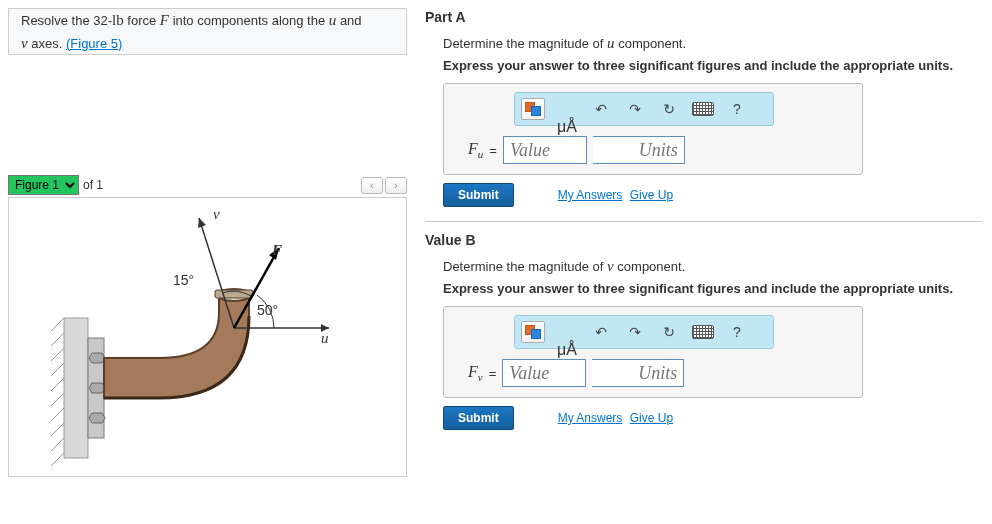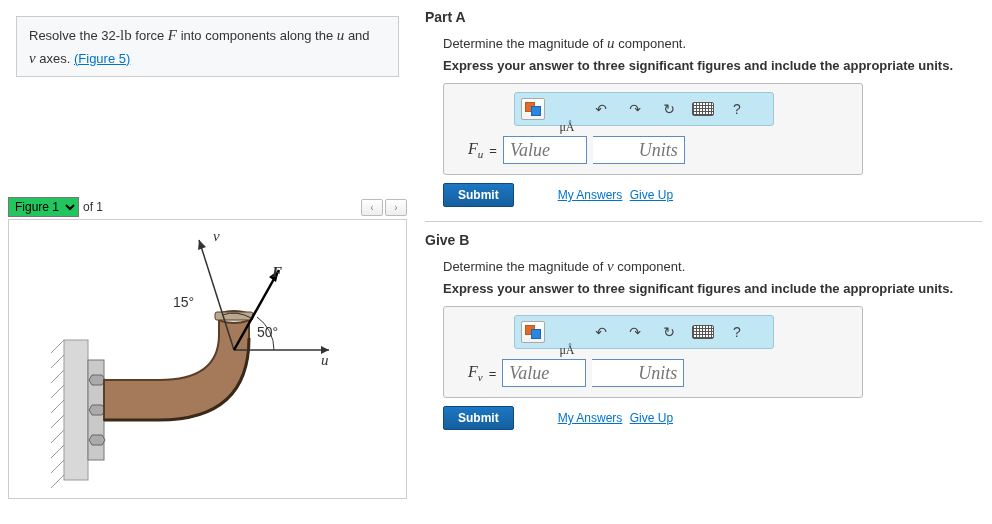--- a/index.html
+++ b/index.html
@@ -11,22 +11,22 @@
     width: 992px;
     height: 524px;
     display: flex;
   }
   .left-col { width: 415px; padding: 0; }
   .right-col { flex: 1; padding: 5px 10px; }
 
   .problem-box {
     border: 1px solid #ccc;
     background: #f7f8fa;
-    padding: 7px 12px;
-    margin: 16px;
+    padding: 0 12px;
+    margin: 8px;
     line-height: 1.5;
   }
   .problem-box a { color: #0073cf; text-decoration: underline; }
   .italic-var { font-style: italic; font-family: 'Times New Roman', serif; font-size: 15px; }
 
   .figure-bar {
     margin: 120px 8px 0 8px;
     display: flex;
     align-items: center;
     gap: 2px;
@@ -100,22 +100,22 @@
   }
   .tb-template::before {
     content: ""; position: absolute; left: 3px; top: 3px;
     width: 8px; height: 8px; background: #e06a2b; border: 1px solid #c05a1b;
   }
   .tb-template::after {
     content: ""; position: absolute; right: 3px; bottom: 3px;
     width: 8px; height: 8px; background: #2b86e0; border: 1px solid #1b66b0;
   }
   .tb-mu {
-    font-family: Liberation Serif, serif;
-    font-size: 12px;
+    font-family: Liberation Sans, sans-serif;
+    font-size: 16px;
     color: #333;
     margin-top: 36px;
   }
   .tb-keyboard {
     width: 22px; height: 14px; border: 1px solid #555; border-radius: 2px;
     background: repeating-linear-gradient(90deg,#555 0 1px,transparent 1px 3px),
                 repeating-linear-gradient(0deg,#555 0 1px,transparent 1px 3px);
     background-color:#fff;
   }
 
@@ -260,21 +260,21 @@
   <div class="submit-row">
     <button class="submit-btn">Submit</button>
     <span class="ans-links">
       <a href="#">My Answers</a>
       <a href="#">Give Up</a>
     </span>
   </div>
 
   <hr class="sep">
 
-  <div class="part-title">Give B</div>
+  <div class="part-title">Value B</div>
   <div class="instr">
     <span>Determine the magnitude of </span><span class="italic-var">v</span><span> component.</span>
   </div>
   <div class="instr-bold">Express your answer to three significant figures and include the appropriate units.</div>
 
   <div class="answer-box">
     <div class="toolbar">
       <div class="tb-btn">
           <div class="tb-template"></div>
         </div>

